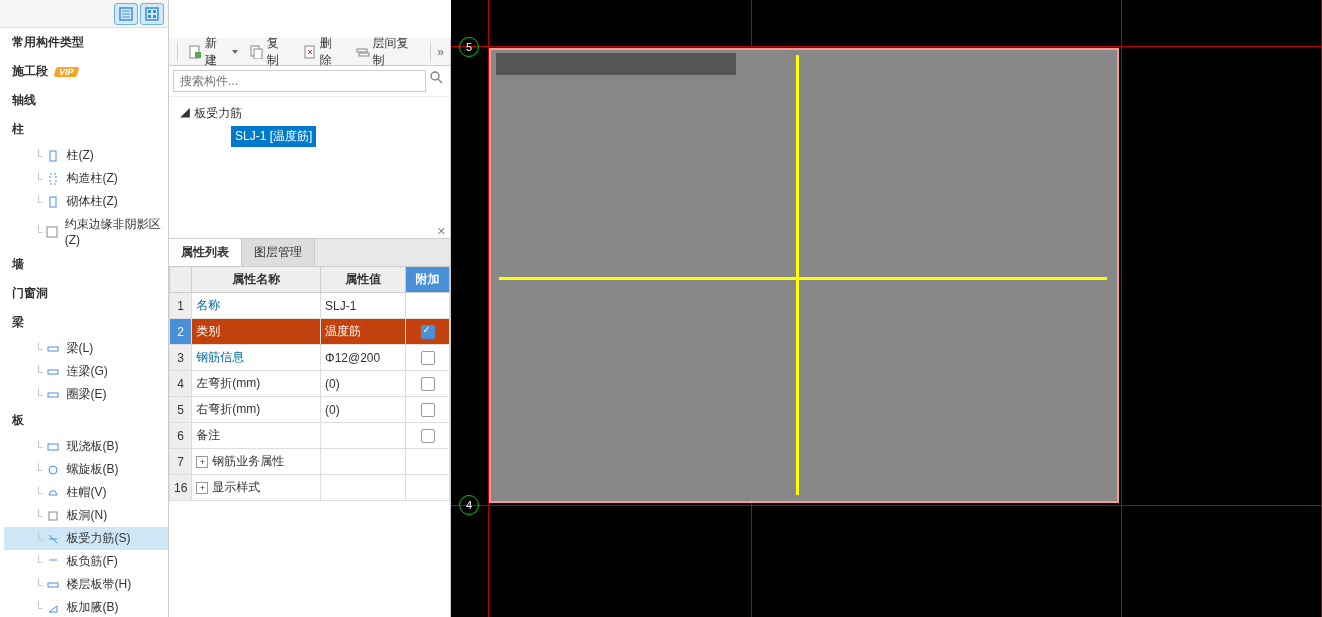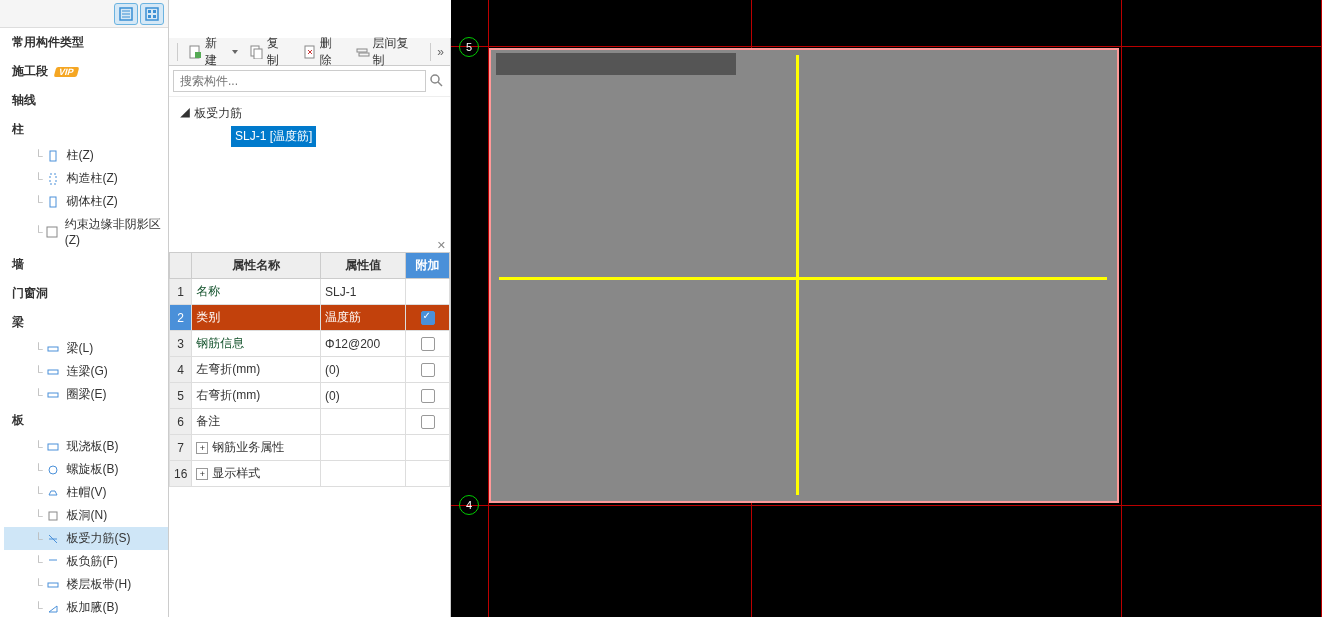--- a/index.html
+++ b/index.html
@@ -13,39 +13,39 @@
 .tree { padding-left: 4px; }
 .tree-item { display: flex; align-items: center; padding: 3px 4px 3px 8px; cursor: pointer; }
 .tree-item.indent { padding-left: 30px; }
 .tree-item.selected { background: #cfe6f7; }
 .tree-icon { width: 16px; height: 14px; margin-right: 6px; display: inline-flex; align-items: center; justify-content: center; }
 .mid-panel { width: 282px; border-right: 1px solid #ccc; display: flex; flex-direction: column; margin-top: 38px; }
 .toolbar { height: 28px; background: #f5f5f5; border-bottom: 1px solid #ccc; display: flex; align-items: center; padding: 0 6px; gap: 4px; }
 .tool-btn { display: flex; align-items: center; gap: 3px; padding: 2px 4px; cursor: pointer; }
 .tool-sep { width: 1px; height: 18px; background: #ccc; margin: 0 2px; }
 .dropdown-caret { width: 0; height: 0; border-left: 3px solid transparent; border-right: 3px solid transparent; border-top: 4px solid #666; }
-.search-row { display: flex; align-items: center; padding: 4px; border-bottom: 1px solid #eee; }
+.search-row { display: flex; align-items: flex-start; padding: 4px; border-bottom: 1px solid #eee; }
 .search-input { flex: 1; border: 1px solid #ccc; padding: 3px 6px; font-size: 12px; color: #999; }
 .search-icon { width: 20px; text-align: center; color: #888; cursor: pointer; }
 .tree-area { flex: 1; overflow: auto; padding: 6px; }
 .node-row { padding: 2px 4px; }
 .node-child { margin-left: 24px; margin-top: 2px; padding-left: 32px; }
 .node-selected { background: #007acc; color: #fff; padding: 2px 4px; display: inline-block; }
 .close-x { text-align: right; padding: 0 4px; color: #888; cursor: pointer; font-size: 11px; }
 .tab-row { display: flex; background: #e8e8e8; border-top: 1px solid #ccc; }
 .tab { padding: 5px 12px; background: #ddd; border-right: 1px solid #ccc; cursor: pointer; }
 .tab.active { background: #fff; font-weight: bold; }
 .prop-table { width: 100%; border-collapse: collapse; font-size: 12px; }
 .prop-table th { background: #eee; border: 1px solid #ccc; padding: 4px; font-weight: bold; }
 .prop-table th.attach { background: #4a90d9; color: #fff; }
 .prop-table td { border: 1px solid #ddd; padding: 4px; }
 .prop-table td.num { background: #eee; width: 22px; text-align: center; }
 .prop-table .row-sel td { background: #c2410c; color: #fff; }
 .prop-table .row-sel td.num { background: #4a90d9; }
-.link-blue { color: #14532d; }
+.link-blue { color: #0369a1; }
 .chk { width: 14px; height: 14px; border: 1px solid #999; display: inline-block; border-radius: 2px; vertical-align: middle; }
 .chk.checked { background: #4a90d9; border-color: #4a90d9; position: relative; }
 .chk.checked:after { content: "✓"; color: #fff; font-size: 10px; position: absolute; left: 1px; top: -2px; }
 .expand-btn { width: 12px; height: 12px; border: 1px solid #999; font-size: 9px; line-height: 10px; text-align: center; display: inline-block; margin-right: 4px; }
 .canvas { flex: 1; background: #000; position: relative; overflow: hidden; }
 .grid-h { position: absolute; height: 1px; left: 0; right: 0; background: #b00; }
 .grid-v { position: absolute; width: 1px; top: 0; bottom: 0; background: #b00; }
 .slab { position: absolute; background: #888; border: 2px solid #f99; }
 .rebar-h { position: absolute; height: 3px; background: #ff0; }
 .rebar-v { position: absolute; width: 3px; background: #ff0; }
@@ -275,20 +275,24 @@
   <div class="tree-area">
     <div class="node-row">
       <span>◢</span>
       <span>板受力筋</span>
     </div>
     <div class="node-child">
       <span class="node-selected">SLJ-1 [温度筋]</span>
     </div>
   </div>
   <div class="close-x">✕</div>
+  <div class="tab-row">
+    <div class="tab active">属性列表</div>
+    <div class="tab">图层管理</div>
+  </div>
   <table class="prop-table">
     <thead>
       <tr>
         <th></th>
         <th>属性名称</th>
         <th>属性值</th>
         <th class="attach">附加</th>
       </tr>
     </thead>
     <tbody id="prop-body">

